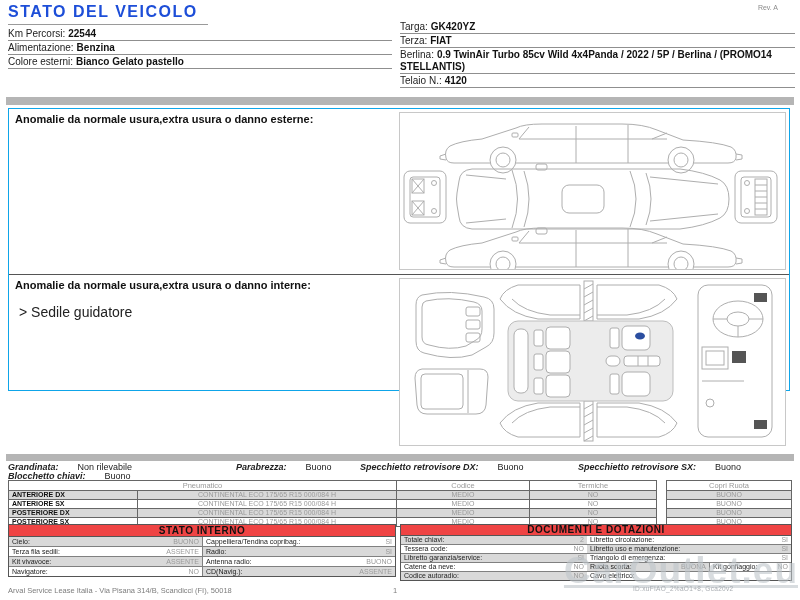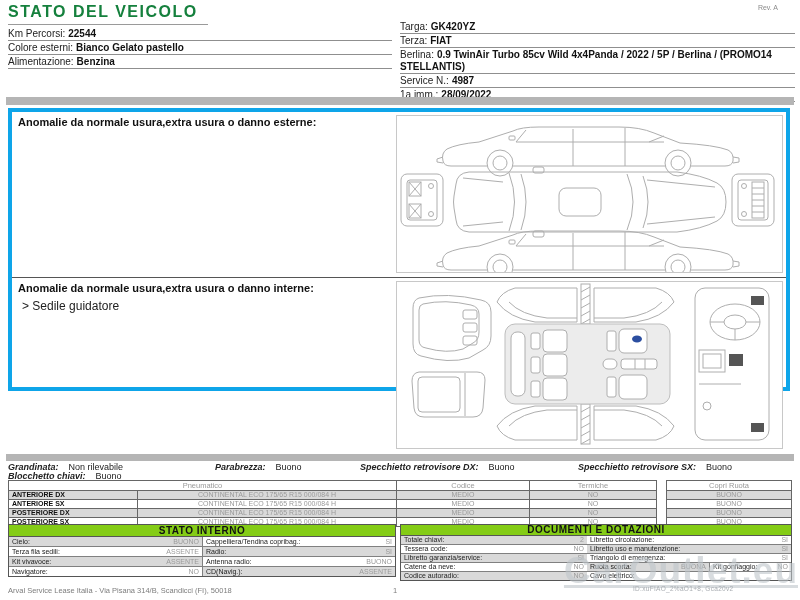--- a/index.html
+++ b/index.html
@@ -3,70 +3,70 @@
 <meta charset="utf-8">
 <style>
   html,body{margin:0;padding:0;}
   body{
     width:800px;height:600px;position:relative;background:#ffffff;
     font-family:"Liberation Sans", sans-serif;color:#1a1a1a;overflow:hidden;
   }
   .abs{position:absolute;}
 
   
-  .title{left:8px;top:3px;font-size:16px;font-weight:bold;letter-spacing:1.5px;color:#15803d;}
+  .title{left:8px;top:3px;font-size:16px;font-weight:bold;letter-spacing:1.5px;color:#1d4ed8;}
   .title-rule{left:8px;top:24px;width:200px;border-top:1px solid #9a9a9a;height:0;}
   .rev{right:22px;top:4px;font-size:7px;color:#8a8a8a;}
 
   .fields-left{left:8px;top:27px;width:384px;}
   .fields-right{left:400px;top:20px;width:395px;}
   .frow{border-bottom:1px solid #8f8f8f;font-size:10px;line-height:12px;padding:1px 0 0 0;min-height:12px;}
   .flabel{color:#222;}
   .fvalue{font-weight:bold;color:#111;margin-left:3px;}
 
   
   .graybar{left:6px;width:788px;height:8px;background:#b5b5b5;}
   .bar1{top:97px;}
   .bar2{top:454px;height:7px;}
 
   
-  .mainbox{left:8px;top:108px;width:782px;height:283px;border:4px solid #0ea5e9;box-sizing:border-box;text-align:right;}
+  .mainbox{left:8px;top:108px;width:782px;height:283px;border:1px solid #0ea5e9;box-sizing:border-box;text-align:right;}
   .row-ext{position:relative;height:166px;border-bottom:1px solid #555;box-sizing:border-box;}
   .row-int{position:relative;height:176px;}
   .anom-label{position:absolute;left:6px;top:4px;font-size:11px;font-weight:bold;color:#111;}
-  .anom-item{position:absolute;left:10px;top:21px;font-size:12px;color:#222;}
+  .anom-item{position:absolute;left:10px;top:29px;font-size:14px;color:#222;}
   .diagram-box{position:absolute;right:3px;top:3px;width:387px;border:1px solid #c8c8c8;background:#fff;box-sizing:border-box;}
   .diagram-box.ext{height:158px;}
   .diagram-box.int{height:168px;}
   svg{display:block;}
 
   
   .cond{font-size:9px;}
   .cond .flabel{font-weight:bold;font-style:italic;}
-  .cond .cval{font-weight:normal;margin-left:10px;color:#222;}
+  .cond .cval{font-weight:normal;margin-left:19px;color:#222;}
 
   
   table{border-collapse:collapse;}
   .tyre-table{left:8px;top:480px;}
   .copri-table{left:666px;top:480px;}
   .tyre-table td,.copri-table td{border:1px solid #666;font-size:7px;height:8px;line-height:8px;padding:0 3px;white-space:nowrap;overflow:hidden;}
   td.thc{color:#9a9a9a;text-align:center;font-size:7.5px;height:9px;line-height:9px;}
   td.pos{font-weight:bold;color:#111;width:122px;}
   td.spec{color:#9a9a9a;text-align:center;width:252px;}
   td.val{color:#9a9a9a;text-align:center;}
   td.w-stato{width:126px;}
   td.w-term{width:120px;}
   td.w-copri{width:118px;}
   tr.stripe td{background:#d9d9d9;}
 
   
   .det-table{border:1px solid #555;box-sizing:border-box;background:#fff;}
   .si-table{left:8px;top:524px;width:388px;}
   .doc-table{left:400px;top:524px;width:392px;}
-  .sec-head{background:#84cc16;text-align:center;font-weight:bold;font-size:10px;height:11px;line-height:11px;border-bottom:1px solid #555;letter-spacing:.5px;color:#111;}
+  .sec-head{background:#ef4444;text-align:center;font-weight:bold;font-size:10px;height:11px;line-height:11px;border-bottom:1px solid #555;letter-spacing:.5px;color:#111;}
   .doc-table .sec-head{height:10px;line-height:10px;}
   .drow{display:flex;border-bottom:1px solid #808080;height:9px;font-size:7px;line-height:9px;}
   .doc-table .drow{height:8px;line-height:8px;}
   .drow:last-child{border-bottom:none;}
   .pair{flex:1;display:flex;justify-content:space-between;padding:0 3px;box-sizing:border-box;overflow:hidden;white-space:nowrap;}
   .pair + .pair, .subpair + .subpair{border-left:1px solid #808080;}
   .si-table .pair{flex:none;width:50%;}
   .doc-table .pairL{flex:none;width:186px;}
   .doc-table .pairR{flex:1;display:flex;justify-content:space-between;padding:0 3px;box-sizing:border-box;white-space:nowrap;overflow:hidden;}
   .rsplit{flex:1;display:flex;padding:0;}
@@ -88,42 +88,39 @@
 
 <div class="abs title">STATO DEL VEICOLO</div>
 <div class="abs title-rule"></div>
 <div class="abs rev">Rev. A</div>
 
 <div class="abs fields-left">
   <div class="frow">
     <span class="flabel">Km Percorsi:</span><span class="fvalue">22544</span>
   </div>
   <div class="frow">
+    <span class="flabel">Alimentazione:</span><span class="fvalue">Benzina</span>
+  </div>
+  <div class="frow">
     <span class="flabel">Colore esterni:</span><span class="fvalue">Bianco Gelato pastello</span>
   </div>
-  <div class="frow">
-    <span class="flabel">Alimentazione:</span><span class="fvalue">Benzina</span>
-  </div>
 </div>
 
 <div class="abs fields-right">
   <div class="frow">
     <span class="flabel">Targa:</span><span class="fvalue">GK420YZ</span>
   </div>
   <div class="frow">
     <span class="flabel">Terza:</span><span class="fvalue">FIAT</span>
   </div>
   <div class="frow">
     <span class="flabel">Berlina:</span><span class="fvalue">0.9 TwinAir Turbo 85cv Wild 4x4Panda / 2022 / 5P / Berlina / (PROMO14 STELLANTIS)</span>
   </div>
   <div class="frow">
-    <span class="flabel">Service N.:</span><span class="fvalue">4987</span>
-  </div>
-  <div class="frow">
-    <span class="flabel">1a imm.:</span><span class="fvalue">28/09/2022</span>
+    <span class="flabel">Telaio N.:</span><span class="fvalue">4120</span>
   </div>
 </div>
 
 <div class="abs graybar bar1"></div>
 
 <div class="abs mainbox">
 
   <div class="row-ext">
     <div class="anom-label">Anomalie da normale usura,extra usura o danno esterne:</div>
     <div class="diagram-box ext">
@@ -263,21 +260,21 @@
       </svg>
     </div>
   </div>
 </div>
 
 <div class="abs graybar bar2"></div>
 
 <div class="abs cond" style="left:8px;top:462px;">
   <span class="flabel">Grandinata:</span><span class="cval">Non rilevabile</span>
 </div>
-<div class="abs cond" style="left:215px;top:462px;">
+<div class="abs cond" style="left:236px;top:462px;">
   <span class="flabel">Parabrezza:</span><span class="cval">Buono</span>
 </div>
 <div class="abs cond" style="left:360px;top:462px;">
   <span class="flabel">Specchietto retrovisore DX:</span><span class="cval">Buono</span>
 </div>
 <div class="abs cond" style="left:578px;top:462px;">
   <span class="flabel">Specchietto retrovisore SX:</span><span class="cval">Buono</span>
 </div>
 <div class="abs cond" style="left:8px;top:471px;">
   <span class="flabel">Blocchetto chiavi:</span><span class="cval">Buono</span>

